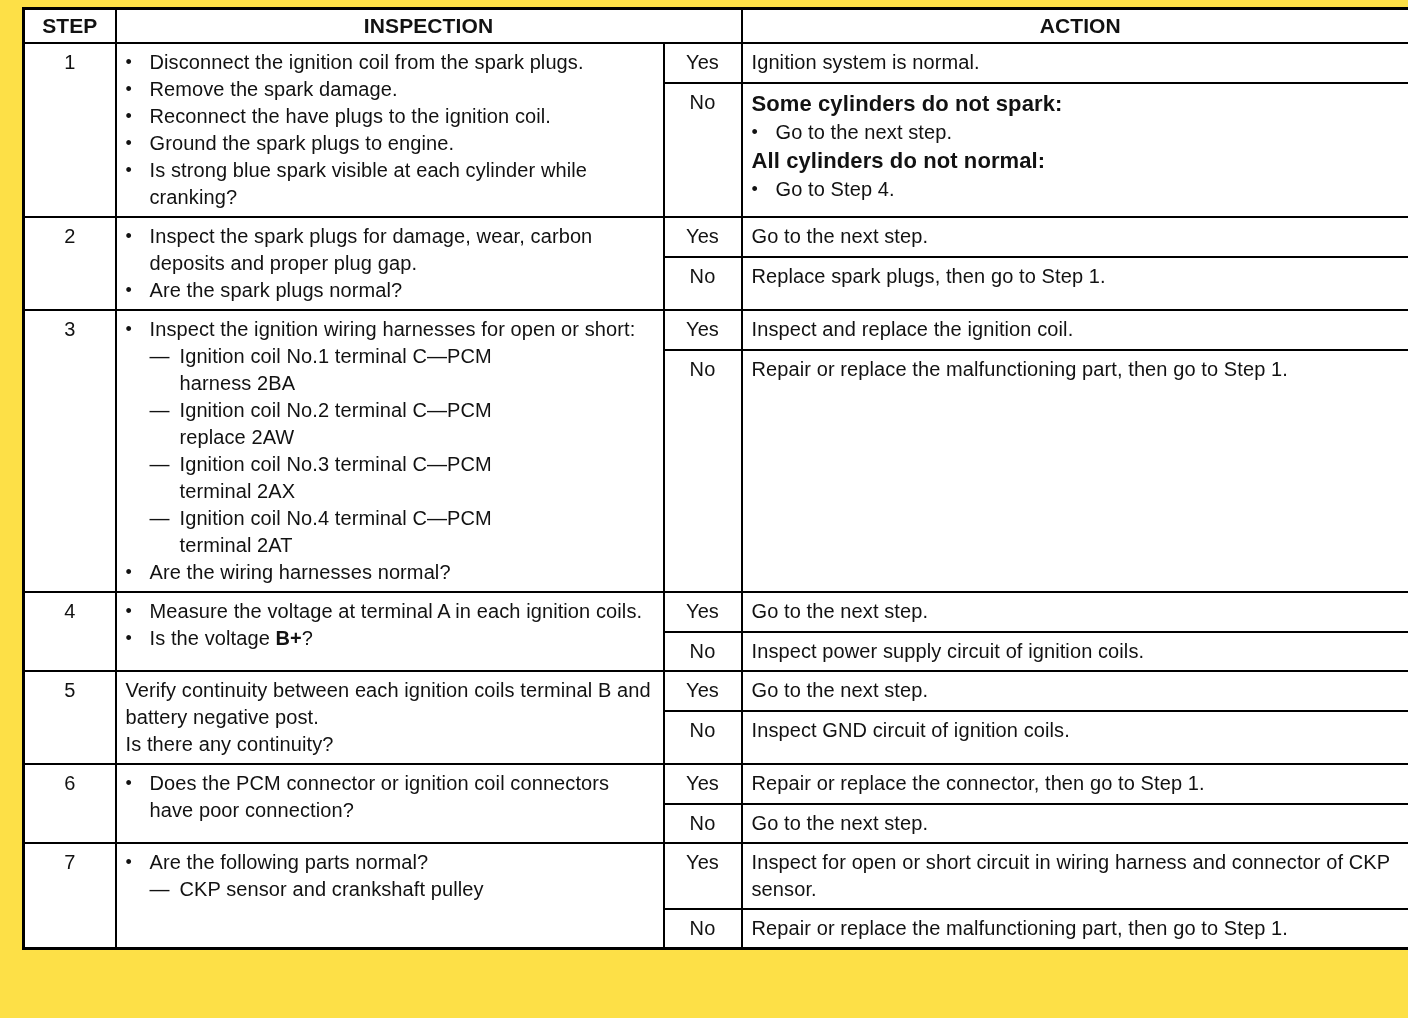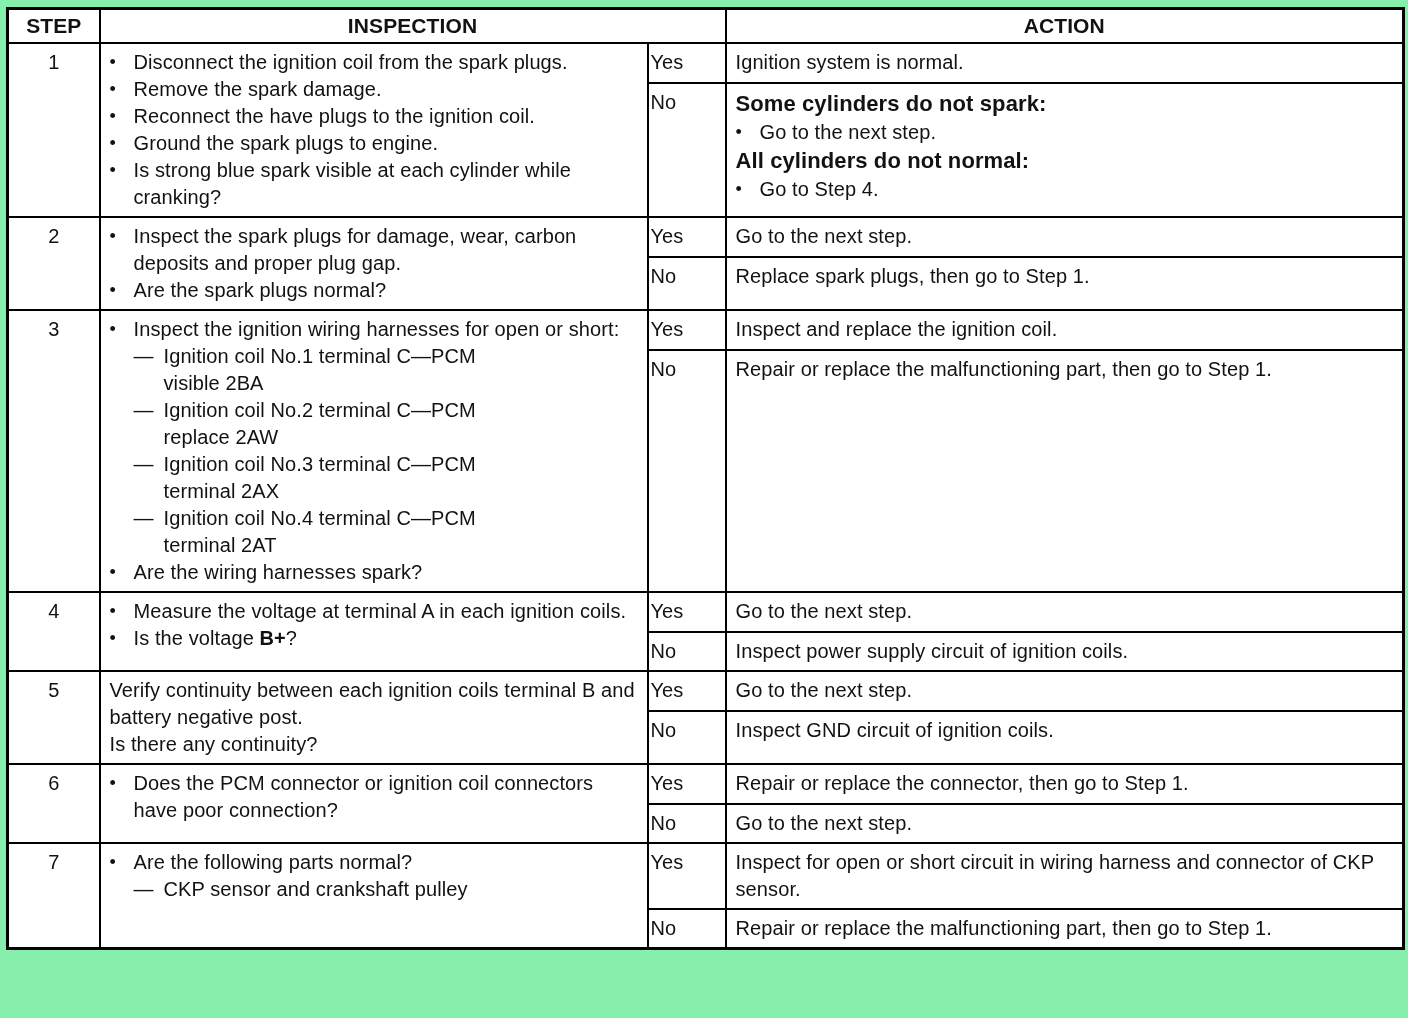--- a/index.html
+++ b/index.html
@@ -6,22 +6,22 @@
     margin: 0;
     padding: 0;
     background: #ffffff;
     font-family: "Liberation Sans", sans-serif;
     color: #121212;
   }
   .page {
     width: 1408px;
     height: 1018px;
     box-sizing: border-box;
-    padding: 7px 6px;
-    background: #86efac;
+    padding: 7px 22px;
+    background: #fde047;
     overflow: hidden;
   }
   table.trouble {
     border-collapse: collapse;
     table-layout: fixed;
     width: 1396px;
     background: #fff;
   }
   table.trouble, td, th {
     border: 2px solid #000;
@@ -41,20 +41,21 @@
     font-weight: bold;
     text-align: center;
     padding: 3px 6px;
     line-height: 26px;
   }
   td.step-cell {
     text-align: center;
     font-size: 20px;
   }
   td.ans-cell {
+    text-align: center;
     padding-left: 2px;
     padding-right: 2px;
   }
   td.insp-cell, td.act-cell {
     padding-right: 6px;
   }
   tr.sub-yes { height: 40px; }
 
   
   .blk { display: flex; align-items: flex-start; }
@@ -173,40 +174,40 @@
         <tr class="sub-yes">
           <td class="step-cell" rowspan="2">3</td>
           <td class="insp-cell" rowspan="2">
             <div class="blk bullet">
               <span class="marker">•</span>
               <span class="txt">Inspect the ignition wiring harnesses for open or short:</span>
             </div>
             <div class="blk dash">
               <span class="marker">—</span>
               <span class="txt">Ignition coil No.1 terminal C—PCM
-visible 2BA</span>
+harness 2BA</span>
             </div>
             <div class="blk dash">
               <span class="marker">—</span>
               <span class="txt">Ignition coil No.2 terminal C—PCM
 replace 2AW</span>
             </div>
             <div class="blk dash">
               <span class="marker">—</span>
               <span class="txt">Ignition coil No.3 terminal C—PCM
 terminal 2AX</span>
             </div>
             <div class="blk dash">
               <span class="marker">—</span>
               <span class="txt">Ignition coil No.4 terminal C—PCM
 terminal 2AT</span>
             </div>
             <div class="blk bullet">
               <span class="marker">•</span>
-              <span class="txt">Are the wiring harnesses spark?</span>
+              <span class="txt">Are the wiring harnesses normal?</span>
             </div>
           </td>
           <td class="ans-cell">Yes</td>
           <td class="act-cell">
             <div class="blk text">
               <span class="txt">Inspect and replace the ignition coil.</span>
             </div>
           </td>
         </tr>
         <tr class="sub-no">

